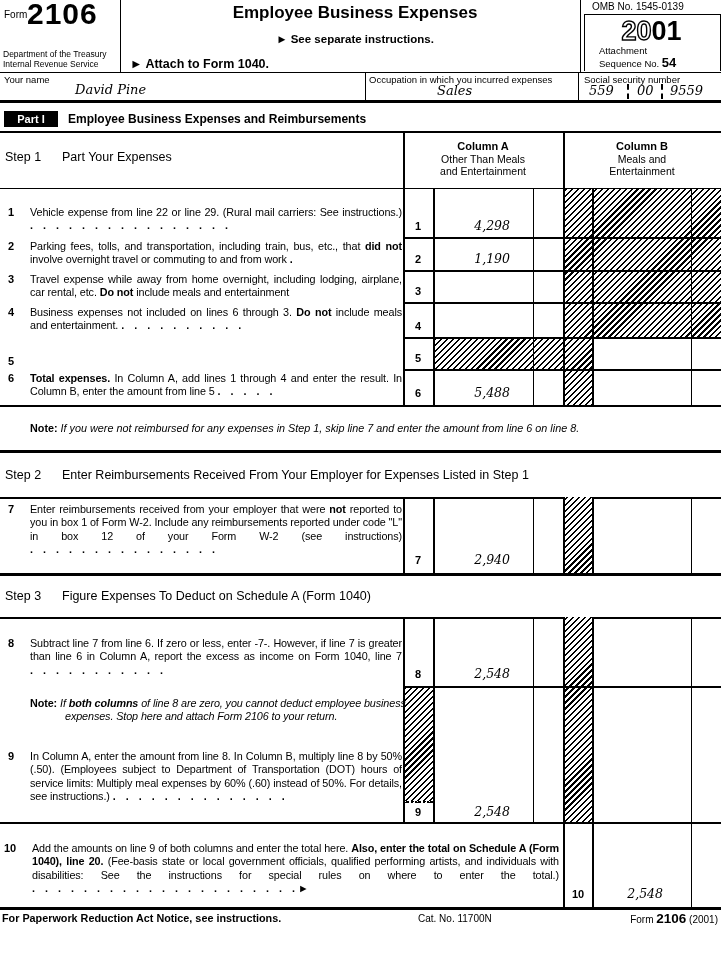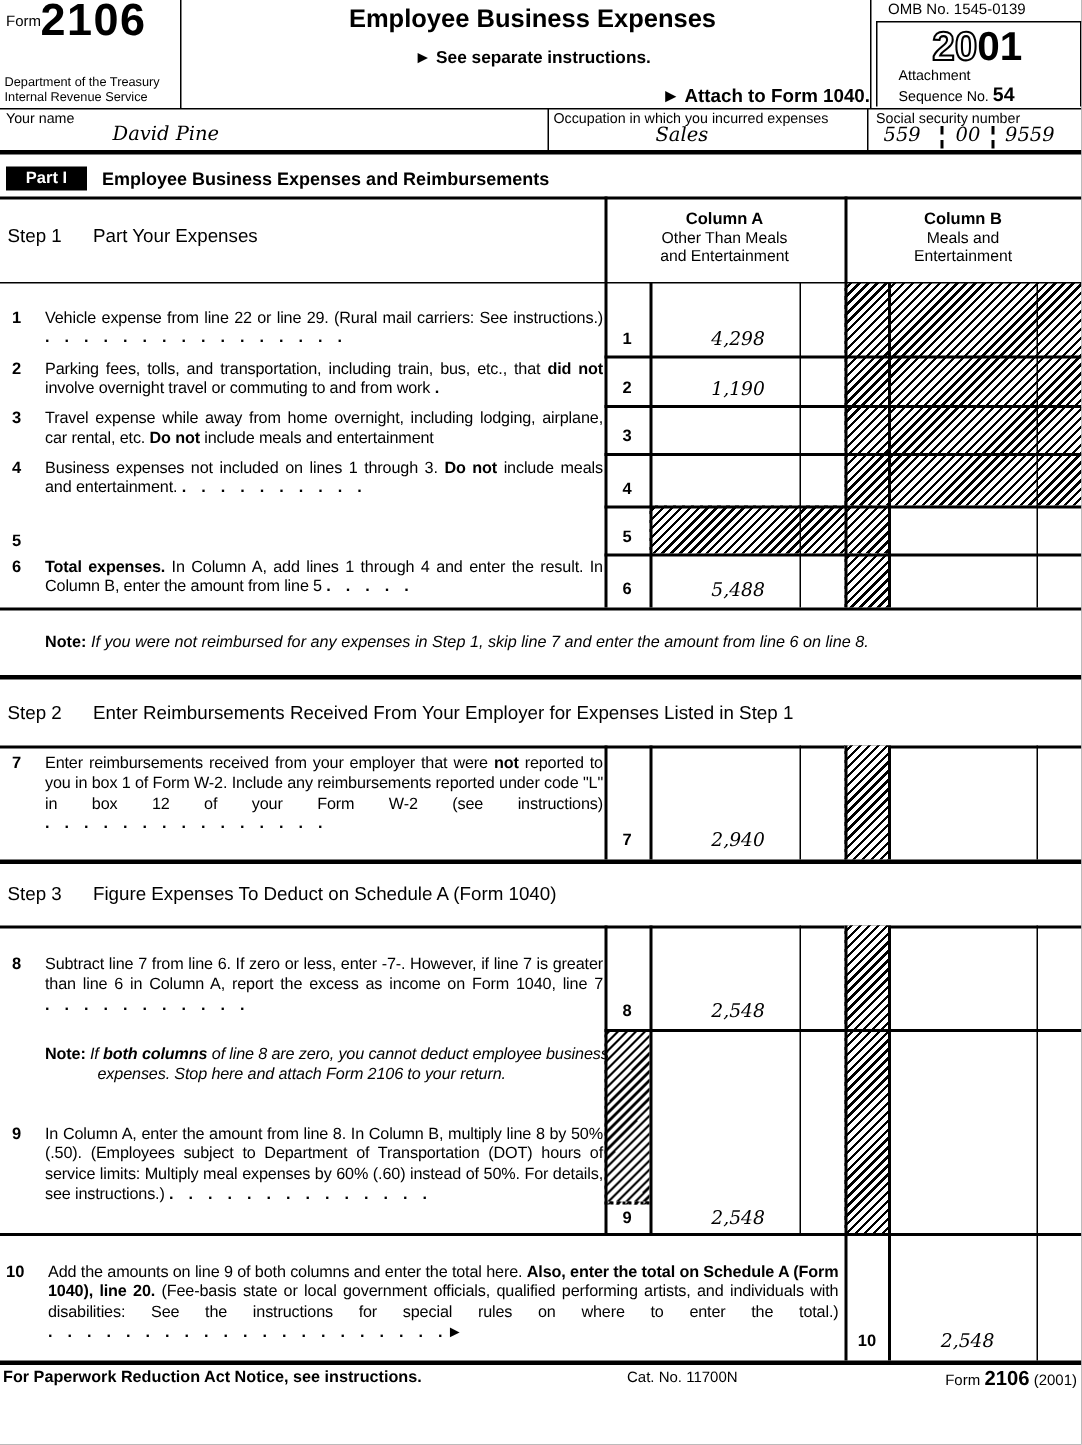--- a/index.html
+++ b/index.html
@@ -34,21 +34,21 @@
   <div class="vl" style="left:120px;top:0;width:1px;height:72px"></div>
   <div class="vl" style="left:580px;top:0;width:1px;height:72px"></div>
 
   <div class="abs" style="left:4px;top:9px;font-size:10px">Form</div>
   <div class="abs b" style="left:27px;top:-3px;font-size:30px;letter-spacing:1px">2106</div>
   <div class="abs" style="left:3px;top:49px;font-size:8.5px">Department of the Treasury</div>
   <div class="abs" style="left:3px;top:59px;font-size:8.5px">Internal Revenue Service</div>
 
   <div class="abs b" style="left:130px;top:3px;width:450px;text-align:center;font-size:17px">Employee Business Expenses</div>
   <div class="abs b" style="left:130px;top:33px;width:450px;text-align:center;font-size:11.5px">► See separate instructions.</div>
-  <div class="abs b" style="left:130px;top:57px;width:450px;text-align:right;font-size:12.5px">► Attach to Form 1040.</div>
+  <div class="abs b" style="left:130px;top:57px;width:450px;text-align:left;font-size:12.5px">► Attach to Form 1040.</div>
 
   <div class="abs" style="left:592px;top:1px;font-size:10px">OMB No. 1545-0139</div>
   <div class="abs" style="left:584px;top:14px;width:135px;height:56px;border:1px solid #000;border-bottom:none"></div>
   <div class="abs b" style="left:584px;top:16px;width:135px;text-align:center;font-size:27px"><span class="yr-o">20</span><span>01</span></div>
   <div class="abs" style="left:599px;top:45px;font-size:9.5px">Attachment</div>
   <div class="abs" style="left:599px;top:55px;font-size:9.5px"><span>Sequence No.</span> <span class="b" style="font-size:13px">54</span></div>
 
   <div class="hl" style="left:0;top:72px;width:721px;height:1px"></div>
   <div class="vl" style="left:365px;top:72px;width:1px;height:28px"></div>
   <div class="vl" style="left:578px;top:72px;width:1px;height:28px"></div>
@@ -109,21 +109,21 @@
   <div class="desc" style="left:30px;top:240px;width:372px"><span>Parking fees, tolls, and transportation, including train, bus, etc., that </span><span class="b">did not</span><span> involve overnight travel or commuting to and from work </span><span class="leader">.</span></div>
   <div class="num" style="left:403px;top:253px">2</div>
   <div class="val" style="left:435px;top:251px;width:75px">1,190</div>
 
   <div class="num" style="left:2px;top:273px;text-align:left;padding-left:6px">3</div>
   <div class="desc" style="left:30px;top:273px;width:372px"><span>Travel expense while away from home overnight, including lodging, airplane, car rental, etc. </span><span class="b">Do not</span><span> include meals and entertainment</span></div>
   <div class="num" style="left:403px;top:285px">3</div>
   <div class="val" style="left:435px;top:283px;width:75px"></div>
 
   <div class="num" style="left:2px;top:306px;text-align:left;padding-left:6px">4</div>
-  <div class="desc" style="left:30px;top:306px;width:372px"><span>Business expenses not included on lines 1 through 3. </span><span class="b">Do not</span><span> include meals and entertainment. </span><span class="leader">. . . . . . . . . .</span></div>
+  <div class="desc" style="left:30px;top:306px;width:372px"><span>Business expenses not included on lines 6 through 3. </span><span class="b">Do not</span><span> include meals and entertainment. </span><span class="leader">. . . . . . . . . .</span></div>
   <div class="num" style="left:403px;top:320px">4</div>
   <div class="val" style="left:435px;top:318px;width:75px"></div>
 
   <div class="num" style="left:2px;top:355px;text-align:left;padding-left:6px">5</div>
   <div class="num" style="left:403px;top:352px">5</div>
 
   <div class="num" style="left:2px;top:372px;text-align:left;padding-left:6px">6</div>
   <div class="desc" style="left:30px;top:372px;width:372px"><span class="b">Total expenses.</span><span> In Column A, add lines 1 through 4 and enter the result. In Column B, enter the amount from line 5 </span><span class="leader">. . . . .</span></div>
   <div class="num" style="left:403px;top:387px">6</div>
   <div class="val" style="left:435px;top:385px;width:75px">5,488</div>

